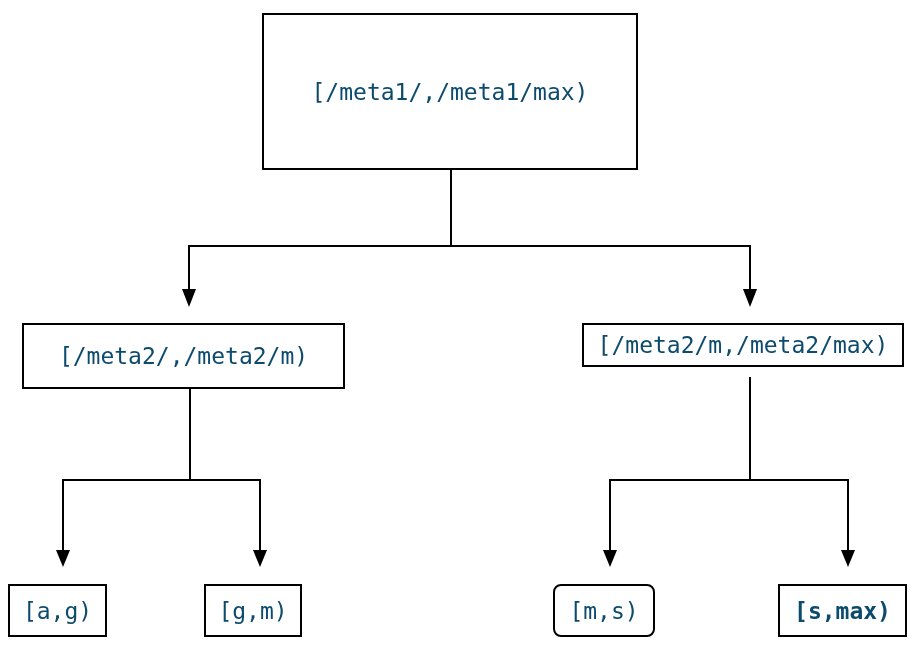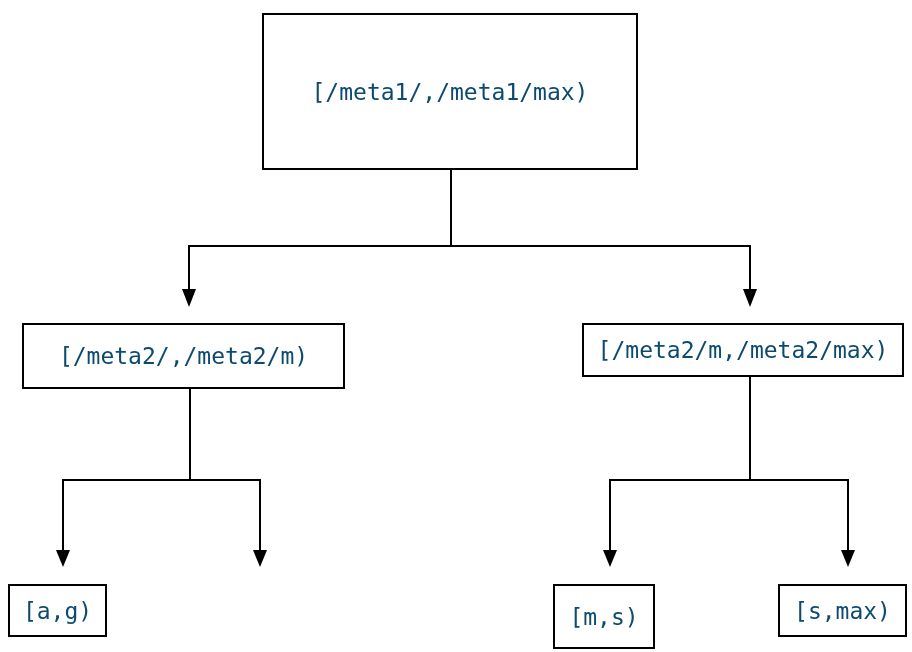--- a/index.html
+++ b/index.html
@@ -30,25 +30,25 @@
     display: flex;
     align-items: center;
     justify-content: center;
     font-size: 23px;
     color: #0c4a6e;
     white-space: pre;
   }
   
   #node-root      { left: 262px; top: 13px;  width: 376px; height: 157px; }
   #node-meta2-low { left: 22px;  top: 323px; width: 323px; height: 66px; }
-  #node-meta2-high{ left: 582px; top: 323px; width: 322px; height: 54px; }
+  #node-meta2-high{ left: 582px; top: 323px; width: 322px; height: 44px; }
   #node-leaf-ag   { left: 8px;   top: 584px; width: 99px;  height: 53px; justify-content: center; }
   #node-leaf-gm   { left: 204px; top: 584px; width: 98px;  height: 53px; }
-  #node-leaf-ms   { left: 553px; top: 584px; width: 102px; height: 65px; }
-  #node-leaf-smax { left: 778px; top: 584px; width: 129px; height: 53px; }
+  #node-leaf-ms   { left: 553px; top: 584px; width: 102px; height: 53px; border-radius: 8px; }
+  #node-leaf-smax { left: 778px; top: 584px; width: 129px; height: 53px; font-weight: bold; }
 </style>
 </head>
 <body>
 
 <div id="canvas">
 
   <svg class="edges-svg" viewBox="0 0 912 652" xmlns="http://www.w3.org/2000/svg" fill="none" stroke="#000000" stroke-width="2">
 
     <g>
       <path d="M451,170 L451,246"></path>
@@ -81,20 +81,23 @@
   </div>
 
   <div class="node" id="node-meta2-high">
     <span>[/meta2/m,/meta2/max)</span>
   </div>
 
   <div class="node" id="node-leaf-ag">
     <span>[a,g)</span>
   </div>
 
+  <div class="node" id="node-leaf-gm">
+    <span>[g,m)</span>
+  </div>
 
   <div class="node" id="node-leaf-ms">
     <span>[m,s)</span>
   </div>
 
   <div class="node" id="node-leaf-smax">
     <span>[s,max)</span>
   </div>
 
 </div>

